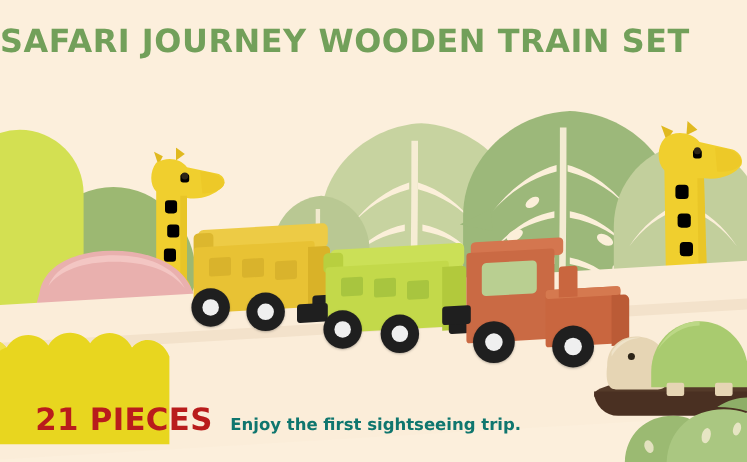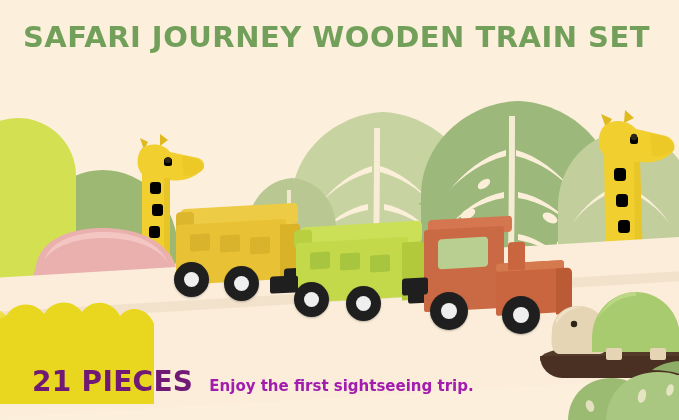--- a/index.html
+++ b/index.html
@@ -20,21 +20,21 @@
     overflow: hidden;
   }
 
   .layer { position: absolute; }
 
   
   #headline-block {
     position: absolute;
     left: 0; top: 22px;
     width: 673px;
-    text-align: center;
+    text-align: left;
     z-index: 60;
   }
   #main-title {
     font-family: "DejaVu Sans", sans-serif;
     font-weight: 700;
     font-size: 29px;
     letter-spacing: 0.5px;
     color: #72a05a;
     line-height: 1.05;
     white-space: nowrap;
@@ -55,28 +55,28 @@
     left: 32px; bottom: 22px;
     z-index: 60;
     display: flex;
     align-items: baseline;
     gap: 16px;
   }
   #pieces-count {
     font-family: "DejaVu Sans", sans-serif;
     font-weight: 700;
     font-size: 28px;
-    color: #701a75;
+    color: #b91c1c;
     letter-spacing: 0.3px;
   }
   #footer-tagline {
     font-family: "DejaVu Sans", sans-serif;
     font-weight: 700;
     font-size: 15px;
-    color: #a21caf;
+    color: #0f766e;
   }
 
   
   .leaf-blob { position: absolute; border-radius: 50% 50% 46% 46% / 62% 62% 38% 38%; }
 
   
   #ground-surface {
     position: absolute;
     left: -40px; bottom: 0;
     width: 780px; height: 140px;

